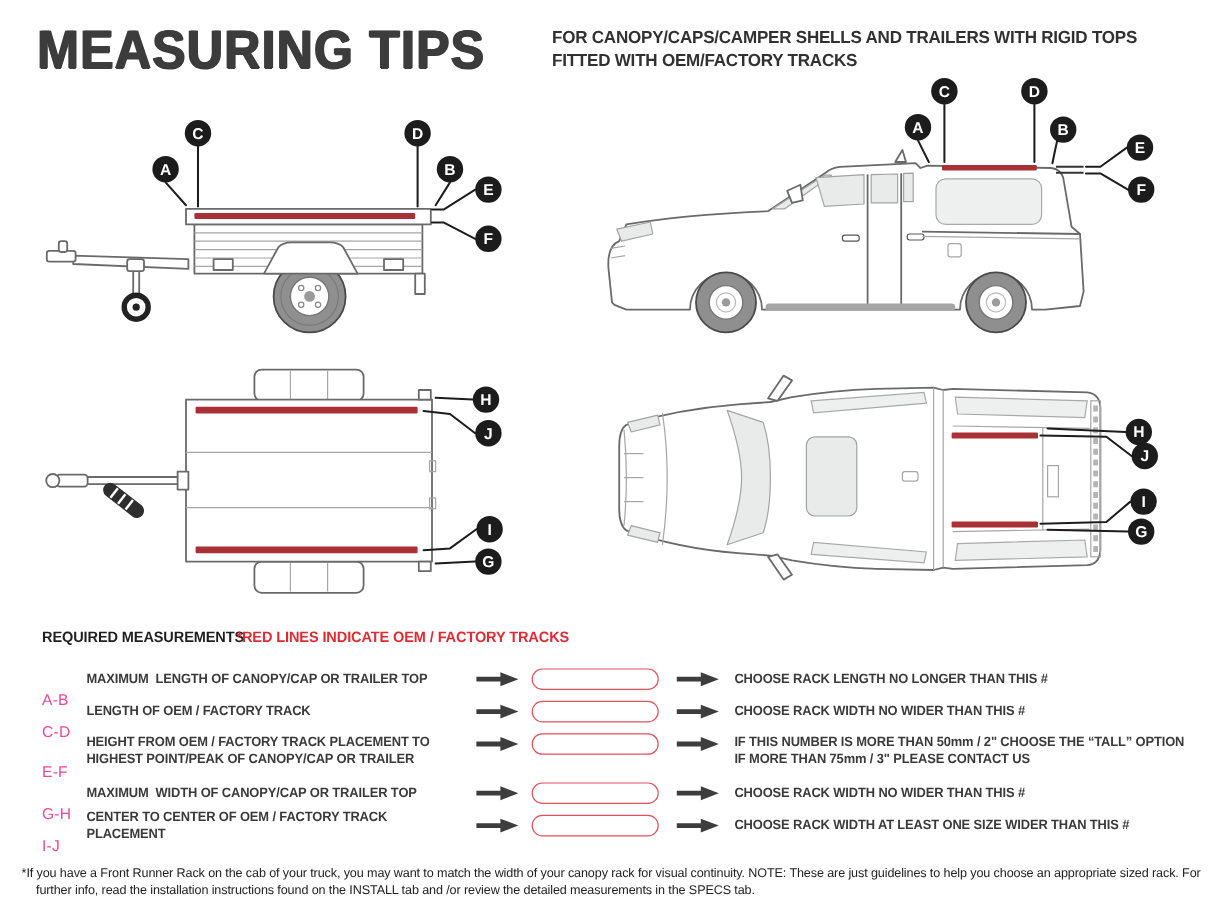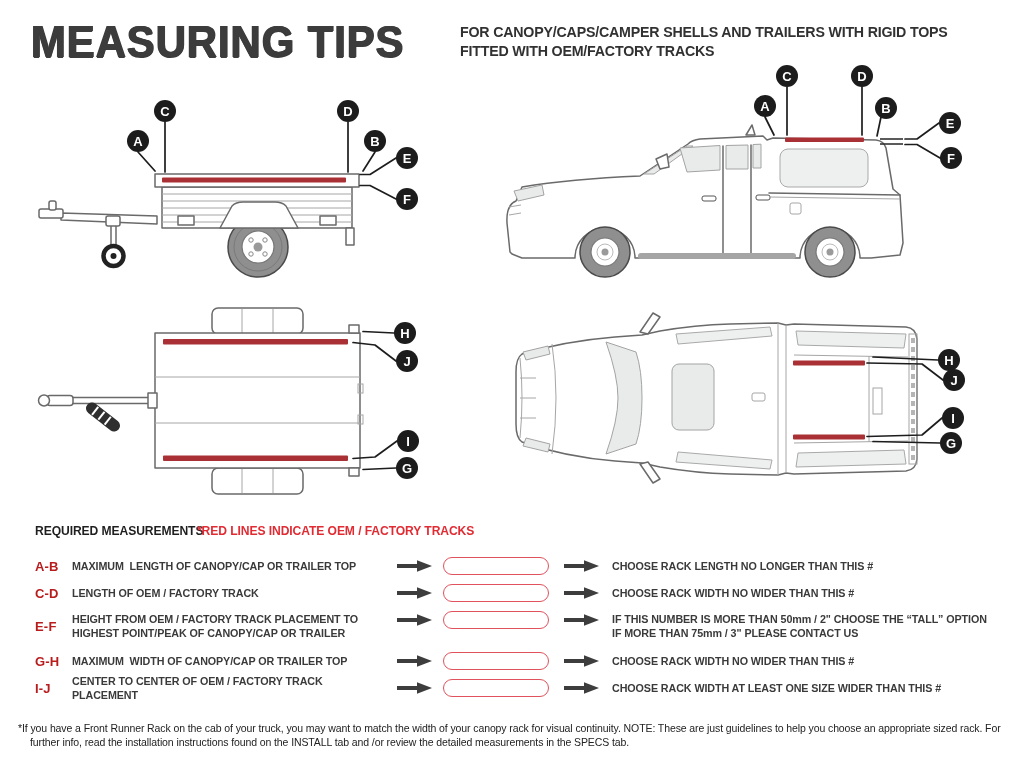--- a/index.html
+++ b/index.html
@@ -29,22 +29,22 @@
   .rim{fill:#ffffff;stroke:#777;stroke-width:1.2;}
   .dark{fill:#2e2e2e;}
 
   
   .m-head{left:35px;top:531px;height:0;}
   .m-heading{position:absolute;left:0;top:0;transform:translateY(-50%) scaleX(0.97);transform-origin:left center;
              font-size:12.5px;font-weight:bold;color:#1f1f1f;white-space:nowrap;letter-spacing:-0.1px;}
   .m-legend{position:absolute;left:162px;top:0;transform:translateY(-50%) scaleX(0.97);transform-origin:left center;
             font-size:12.5px;font-weight:bold;color:#e12b33;white-space:nowrap;letter-spacing:-0.1px;}
   .m-row{position:absolute;left:0;width:1024px;height:0;}
-  .m-key{position:absolute;left:35px;top:0;transform:translateY(-50%);font-size:13px;font-weight:bold;
-         color:#b91c1c;letter-spacing:0.2px;}
+  .m-key{position:absolute;left:35px;top:17px;transform:translateY(-50%);font-size:13px;font-weight:normal;
+         color:#ec4899;letter-spacing:0.2px;}
   .m-desc{position:absolute;left:72px;top:0;width:330px;transform:translateY(-50%) scaleX(0.96);
           transform-origin:left center;font-size:11.2px;font-weight:bold;color:#3a3a3a;
           line-height:14px;letter-spacing:-0.1px;white-space:pre-wrap;}
   .m-res{position:absolute;left:612px;top:0;width:405px;transform:translateY(-50%) scaleX(0.96);
          transform-origin:left center;font-size:11.2px;font-weight:bold;color:#3a3a3a;
          line-height:14px;letter-spacing:-0.1px;white-space:pre-wrap;}
   .m-arrow1{position:absolute;left:397px;top:0;transform:translateY(-50%);}
   .m-arrow2{position:absolute;left:564px;top:0;transform:translateY(-50%);}
   .m-pill{position:absolute;left:443px;top:0;transform:translateY(-50%);width:104px;height:16px;
           border:1.6px solid #e0525c;border-radius:11px;background:#fff;}

